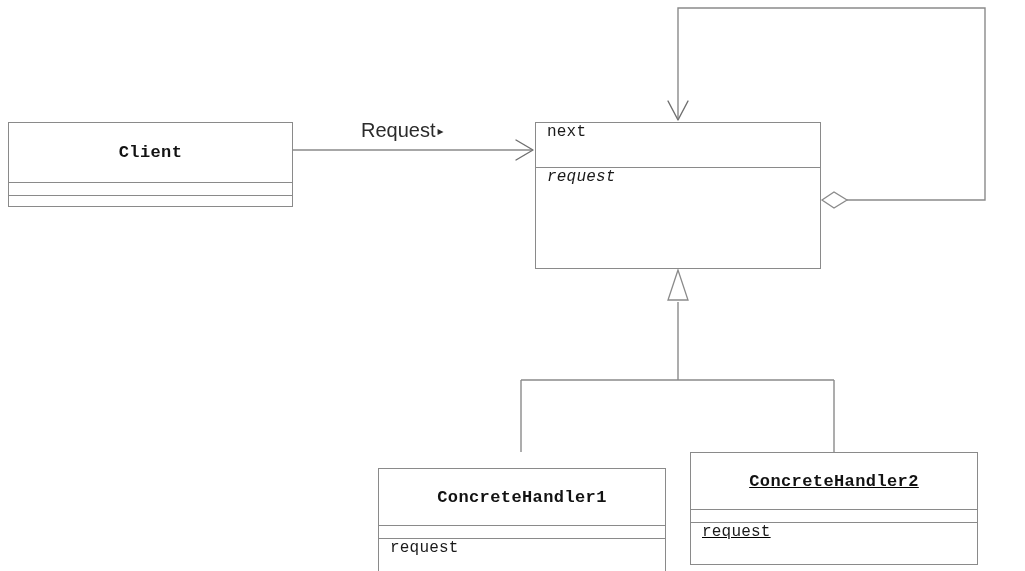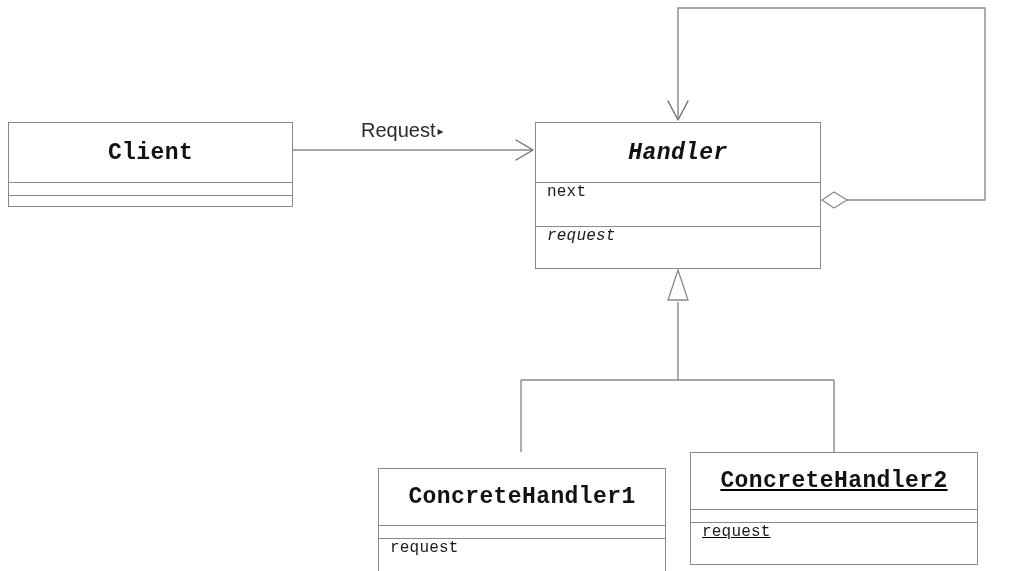--- a/index.html
+++ b/index.html
@@ -40,21 +40,21 @@
     width: 100%;
   }
   .compartment + .compartment {
     border-top: 1px solid #8a8a8a;
   }
   .comp-name {
     display: flex;
     align-items: center;
     justify-content: center;
     font-family: "Liberation Mono", "DejaVu Sans Mono", monospace;
-    font-size: 23px;
+    font-size: 17px;
     font-weight: bold;
     color: #121212;
     letter-spacing: 0.4px;
   }
   .comp-name.abstract {
     font-style: italic;
   }
   .comp-members {
     display: flex;
     align-items: flex-start;
@@ -117,23 +117,20 @@
 
   <div class="uml-class" style="left:8px; top:122px; width:285px; height:85px;">
     <div class="compartment comp-name" style="height:59px;">
       <span>Client</span>
     </div>
     <div class="compartment comp-empty" style="height:13px;"></div>
     <div class="compartment comp-empty" style="height:11px;"></div>
   </div>
 
   <div class="uml-class" style="left:535px; top:122px; width:286px; height:147px;">
-    <div class="compartment comp-name abstract" style="height:59px;">
-      <span>Handler</span>
-    </div>
     <div class="compartment comp-members" style="height:44px;">
       <span>next</span>
     </div>
     <div class="compartment comp-members abstract-member" style="height:42px;">
       <span>request</span>
     </div>
   </div>
 
   <div class="uml-class" style="left:378px; top:468px; width:288px; height:141px;">
     <div class="compartment comp-name" style="height:56px;">

